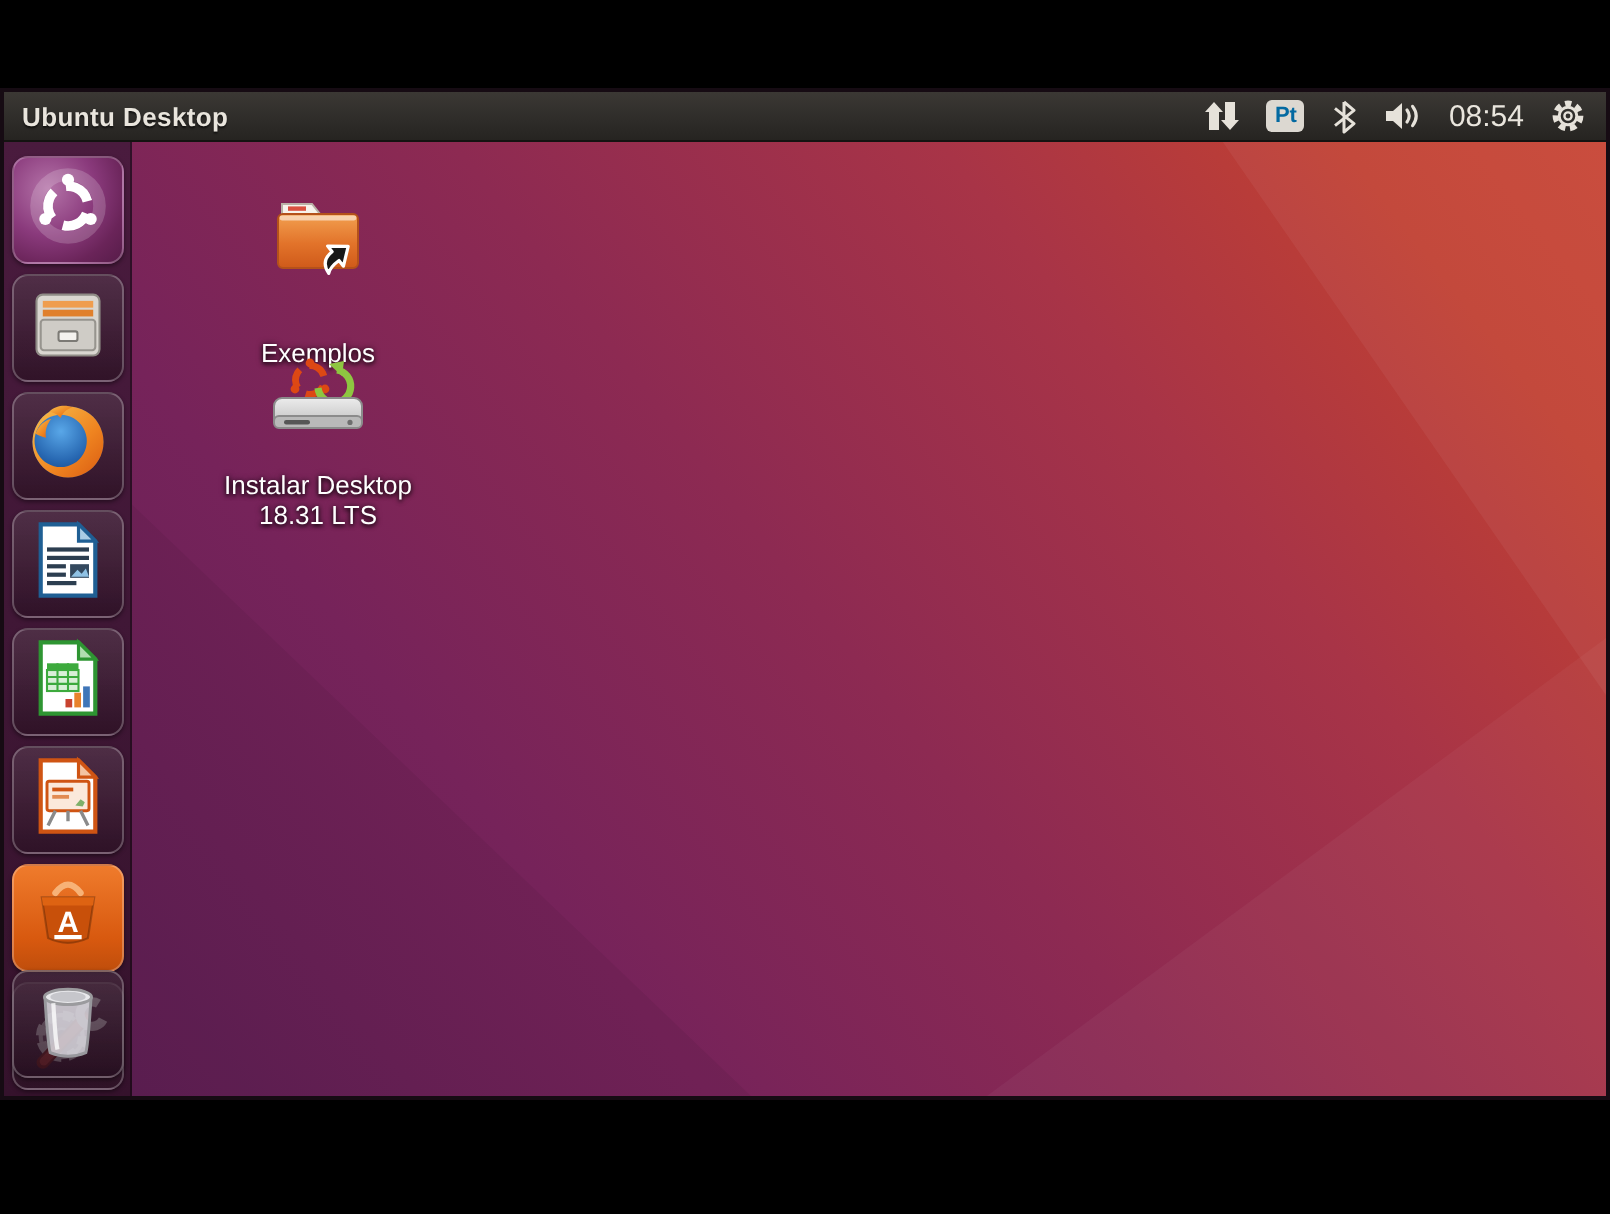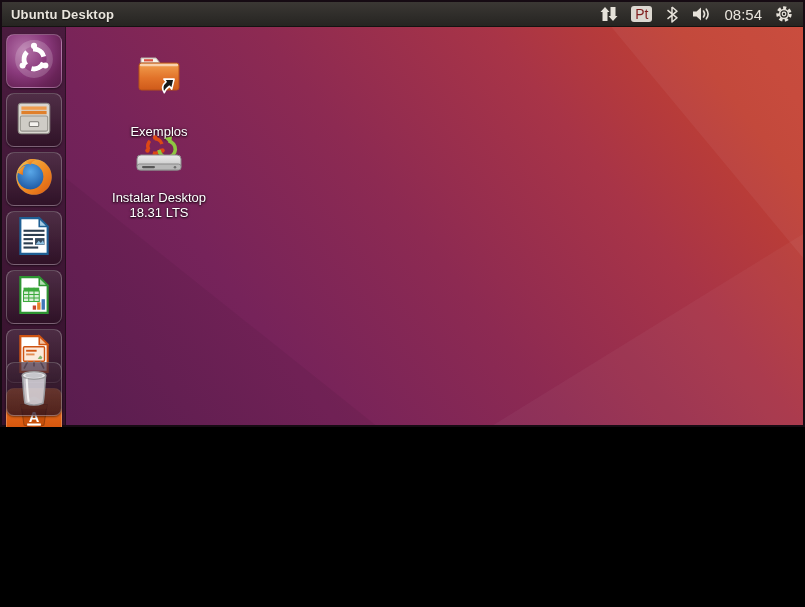--- a/index.html
+++ b/index.html
@@ -1,27 +1,27 @@
 <!DOCTYPE html>
 <html><head>
 <meta charset="utf-8">
 <style>
   * { margin:0; padding:0; box-sizing:border-box; }
   body { background:#000; font-family:"Liberation Sans", sans-serif; }
-  .screen{ position:relative; width:805px; height:427px; background:#160b13; overflow:hidden; }
+  .screen{ position:relative; width:805px; height:506px; background:#160b13; overflow:hidden;margin-top:44px; }
 
   
   .panel{ position:absolute; top:2px; left:2px; right:2px; height:25px;
     background:linear-gradient(180deg,#3b3834 0%,#2e2c29 60%,#262421 100%);
     border-bottom:1px solid #141311; display:flex; align-items:center; }
   .panel-title{ color:#e9e5dd; font-weight:bold; font-size:13px; margin-left:9px; letter-spacing:.2px;
     text-shadow:0 1px 1px rgba(0,0,0,.6); }
   .indicators{ margin-left:auto; display:flex; align-items:center; gap:13px; padding-right:10px; }
   .ind-icon svg{ display:block; }
-  .kbd-badge{ background:#dcd8d1; color:#7f1d1d; font-size:14px; font-weight:normal;
+  .kbd-badge{ background:#dcd8d1; color:#0369a1; font-size:11px; font-weight:bold;
     border-radius:3px; padding:1px 4px; line-height:14px; }
   .clock{ color:#e9e5dd; font-size:15px; }
 
   
   .launcher{ position:absolute; top:27px; left:2px; width:64px; bottom:2px;
     background:linear-gradient(180deg,#4a1b3e 0%,#401736 50%,#35122c 100%);
     border-right:1px solid rgba(0,0,0,.35); }
   .tile{ width:56px; height:54px; margin:0 0 5px 4px; border-radius:8px;
     border:1px solid rgba(255,255,255,.25);
     background:linear-gradient(180deg,rgba(255,255,255,.10),rgba(0,0,0,.18)), rgba(58,22,48,.8);

